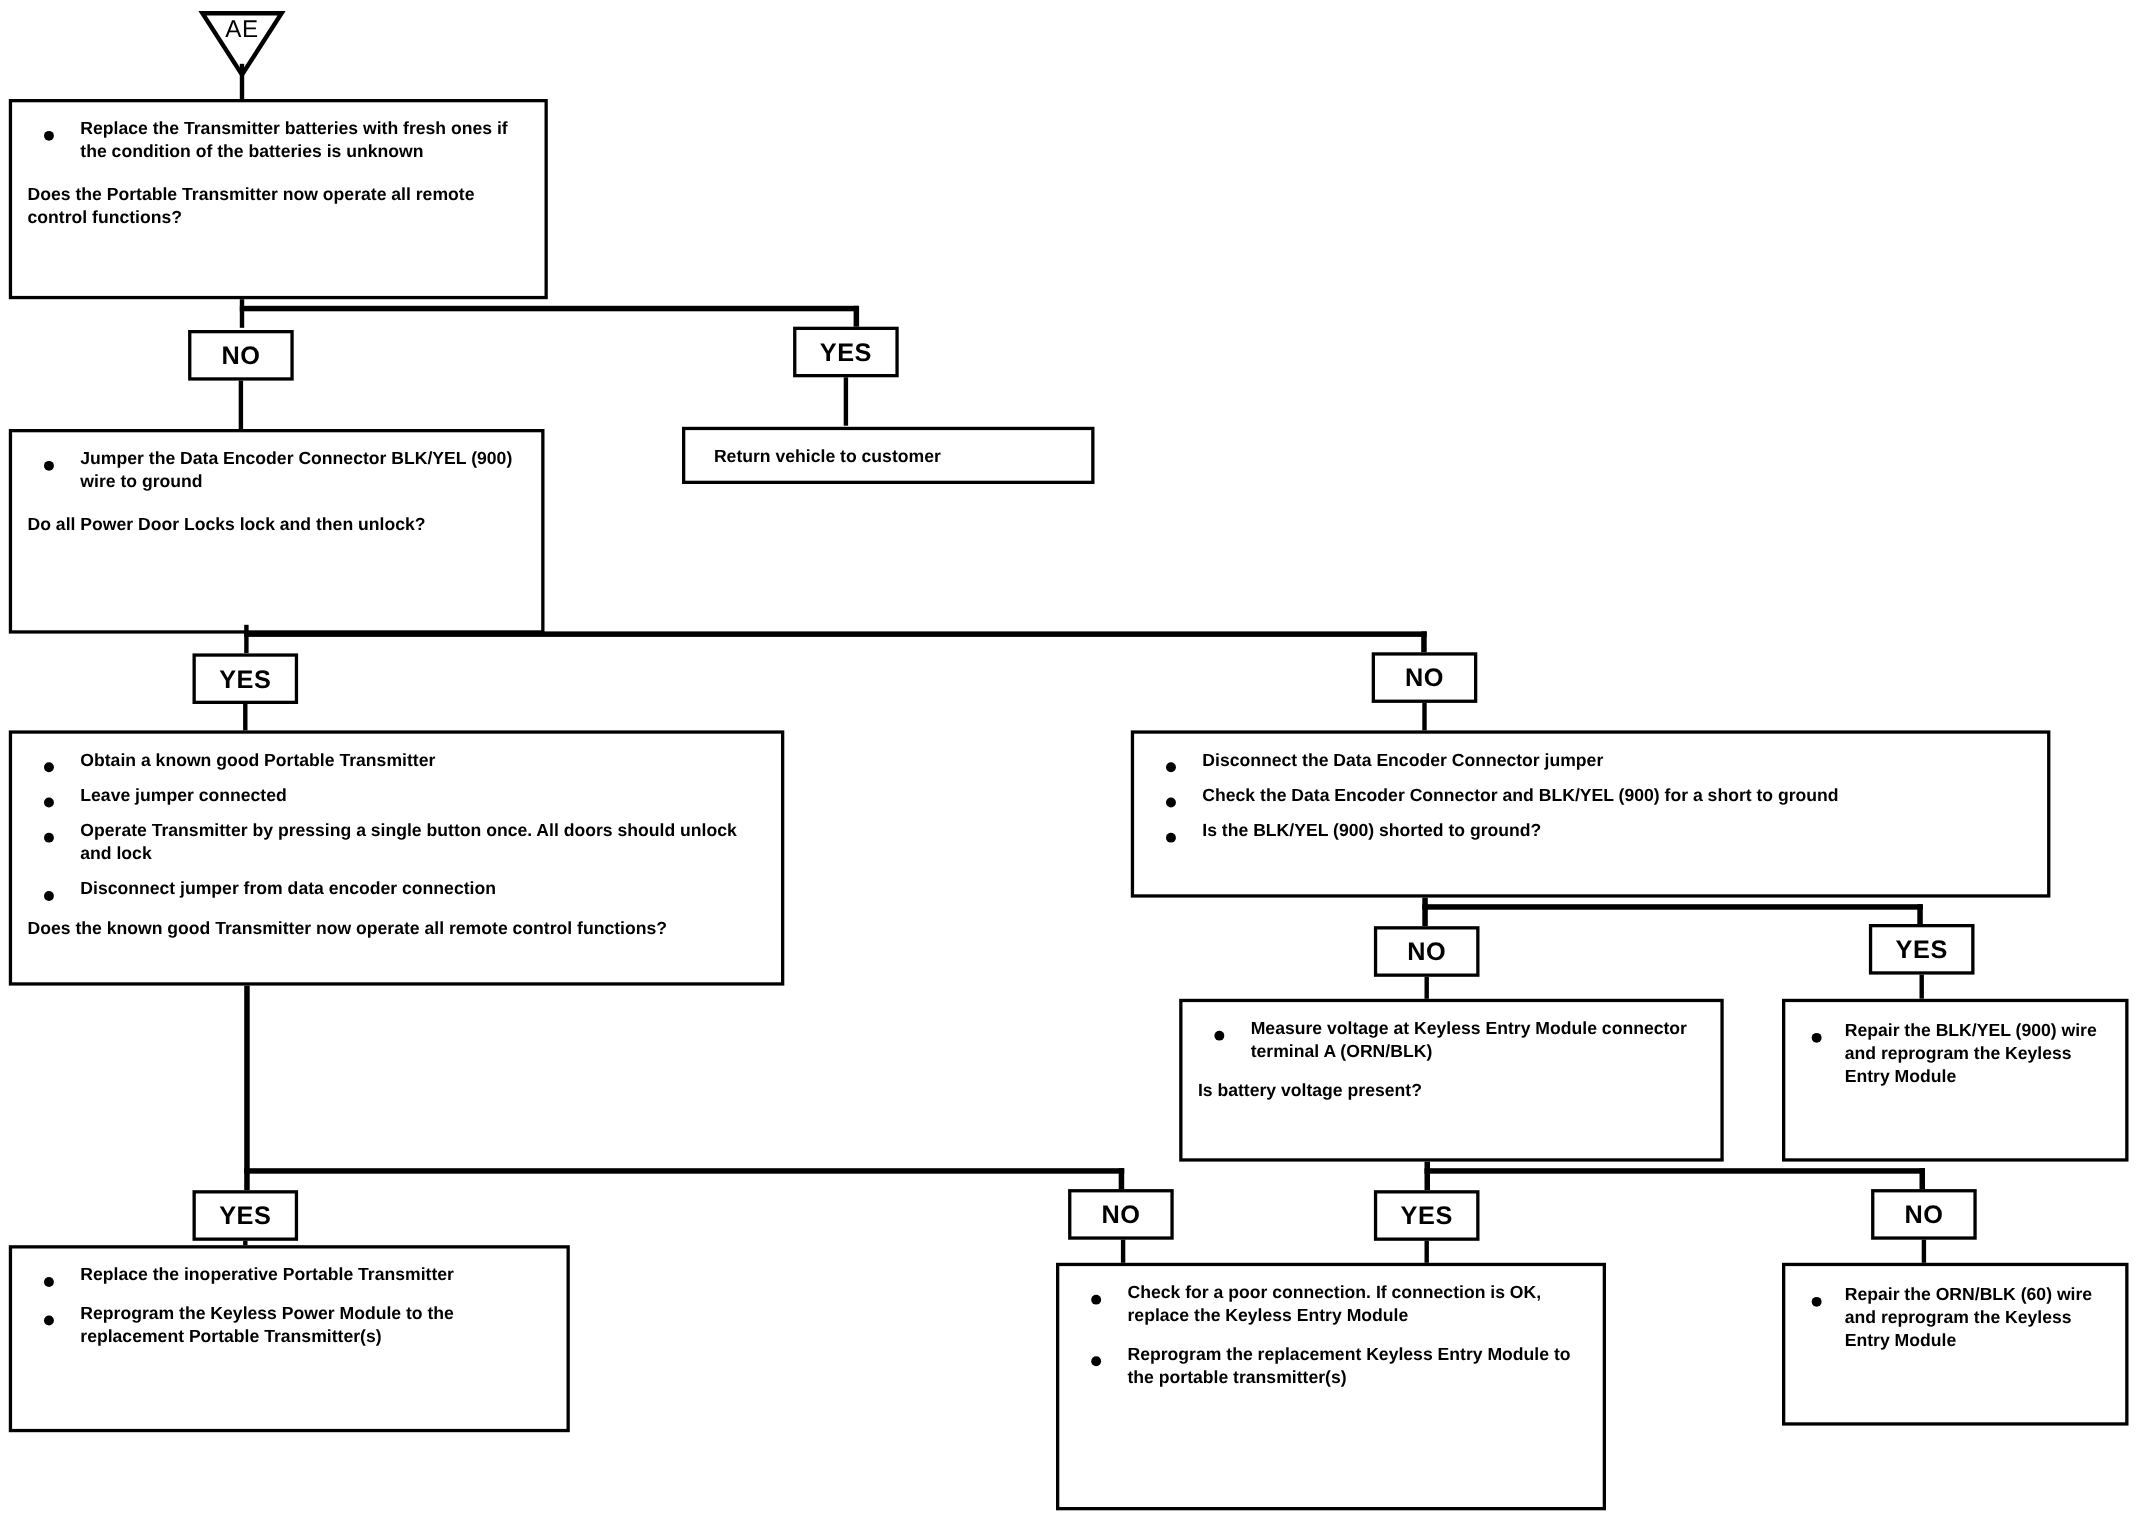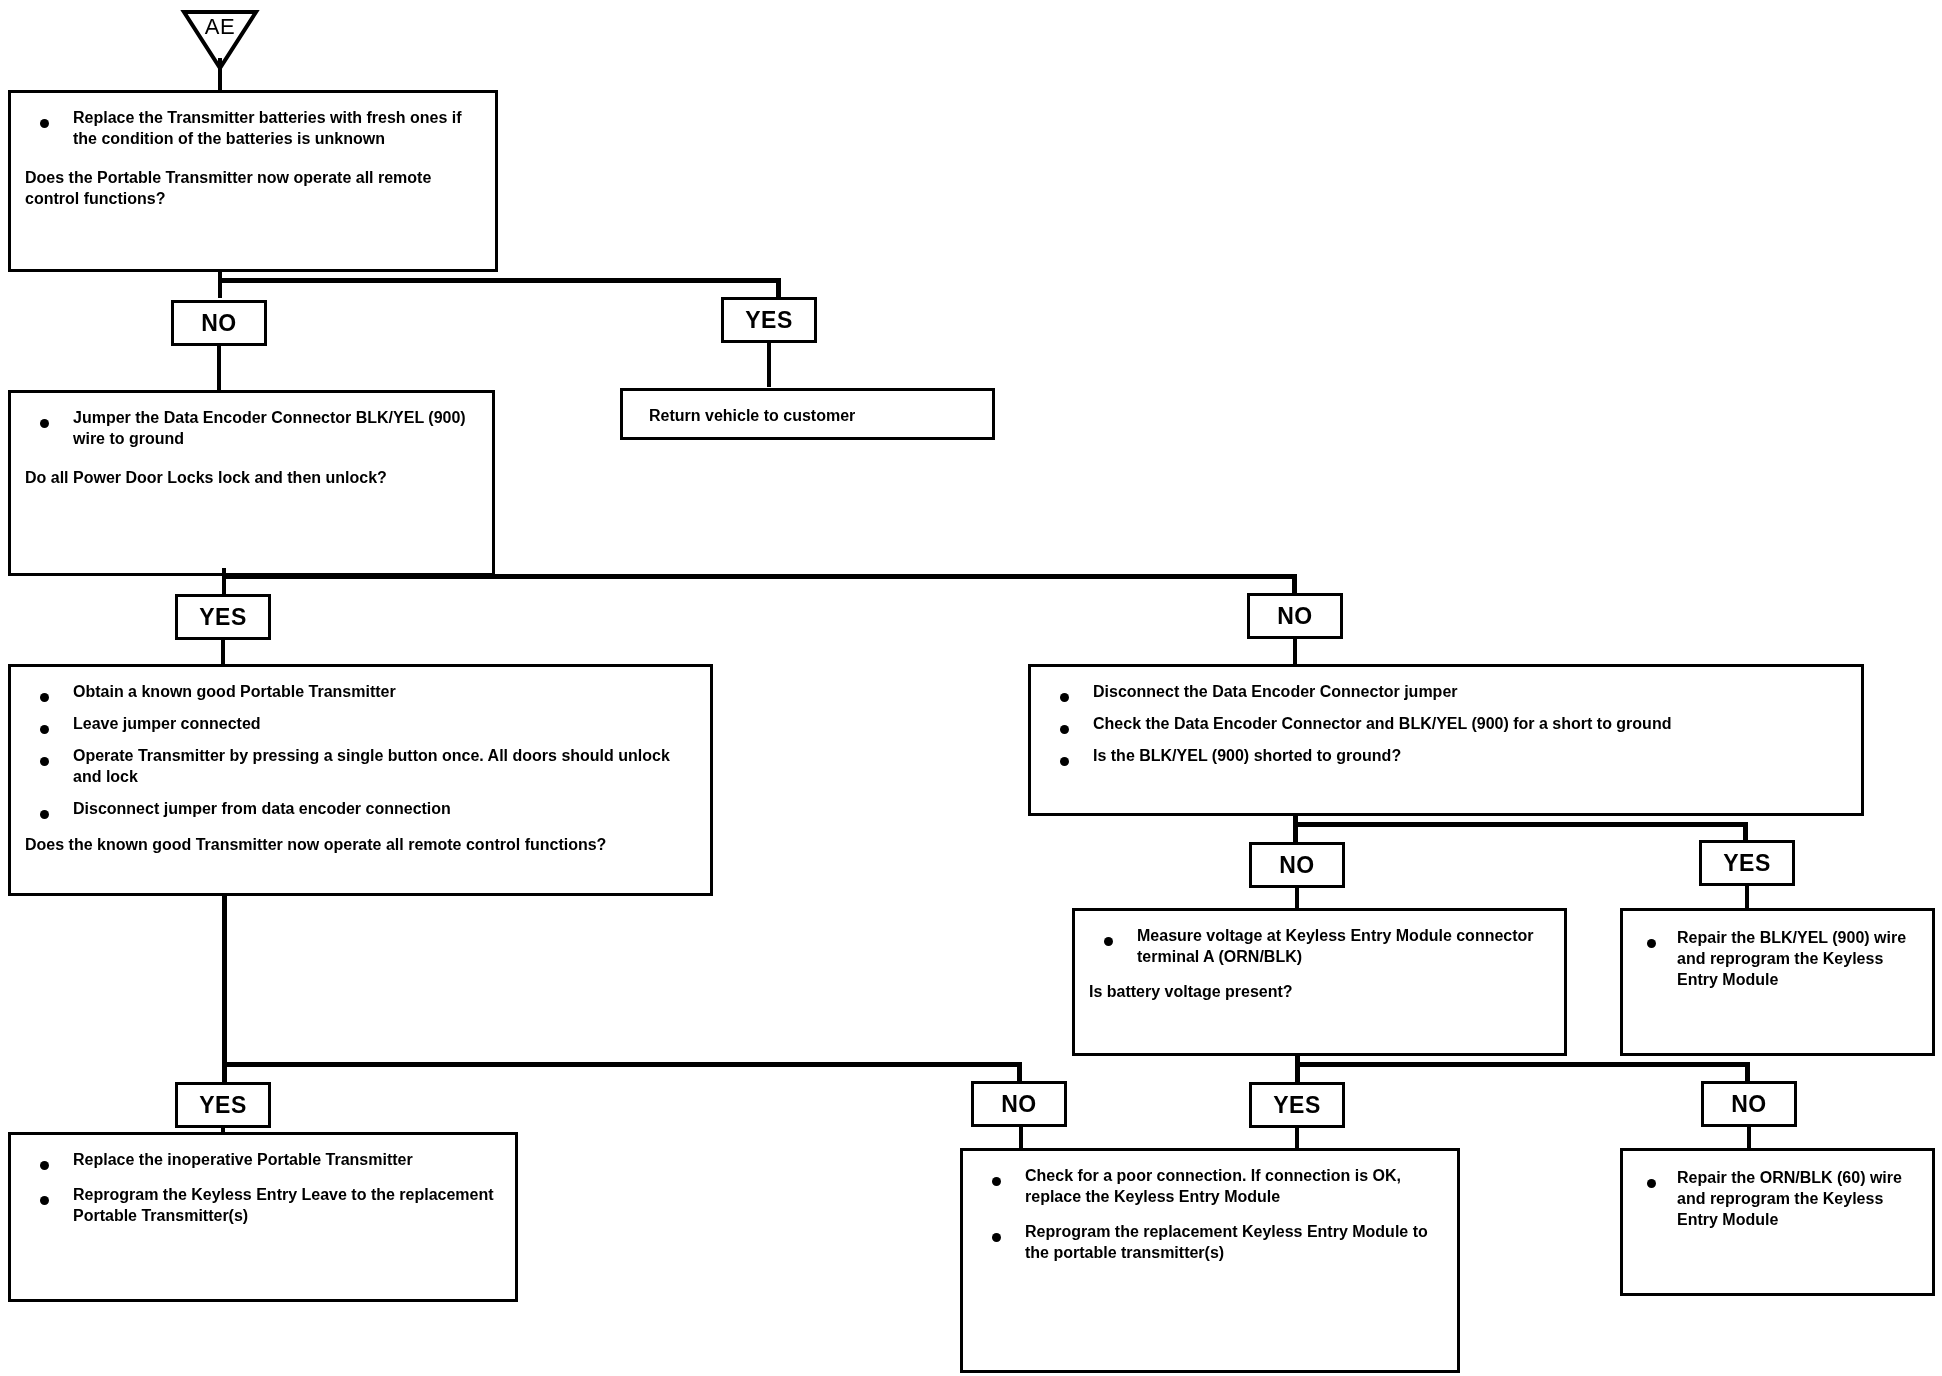--- a/index.html
+++ b/index.html
@@ -208,21 +208,21 @@
 
   <div class="dbox" style="left:175px; top:1082px; width:96px; height:46px;">YES</div>
   <div class="dbox" style="left:971px; top:1081px; width:96px; height:46px;">NO</div>
 
   <div class="line-v" style="left:221px; top:1128px; width:4px; height:22px;"></div>
   <div class="line-v" style="left:1019px; top:1127px; width:4px; height:22px;"></div>
 
   <div class="cbox" style="left:8px; top:1132px; width:510px; height:170px;">
     <ul>
       <li>Replace the inoperative Portable Transmitter</li>
-      <li>Reprogram the Keyless Entry Leave to the replacement Portable Transmitter(s)</li>
+      <li>Reprogram the Keyless Power Module to the replacement Portable Transmitter(s)</li>
     </ul>
   </div>
 
   <div class="cbox" style="left:960px; top:1148px; width:500px; height:225px;">
     <ul>
       <li>Check for a poor connection.  If connection is OK, replace the Keyless Entry Module</li>
       <li>Reprogram the replacement Keyless Entry Module to the portable transmitter(s)</li>
     </ul>
   </div>
 

